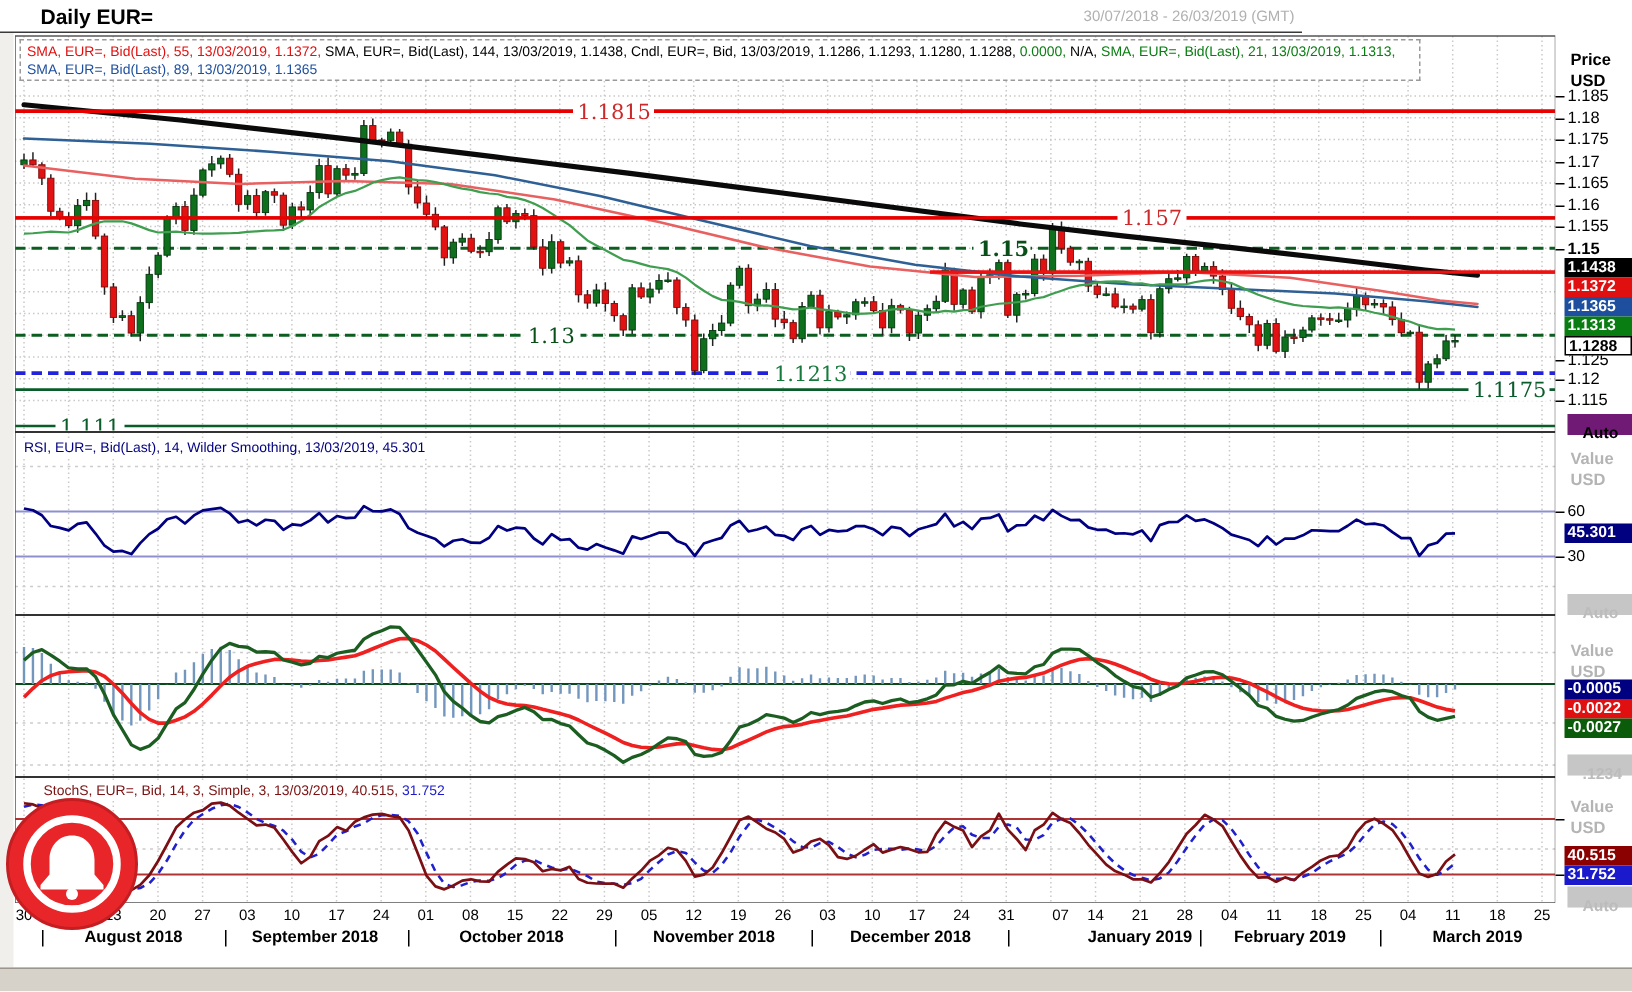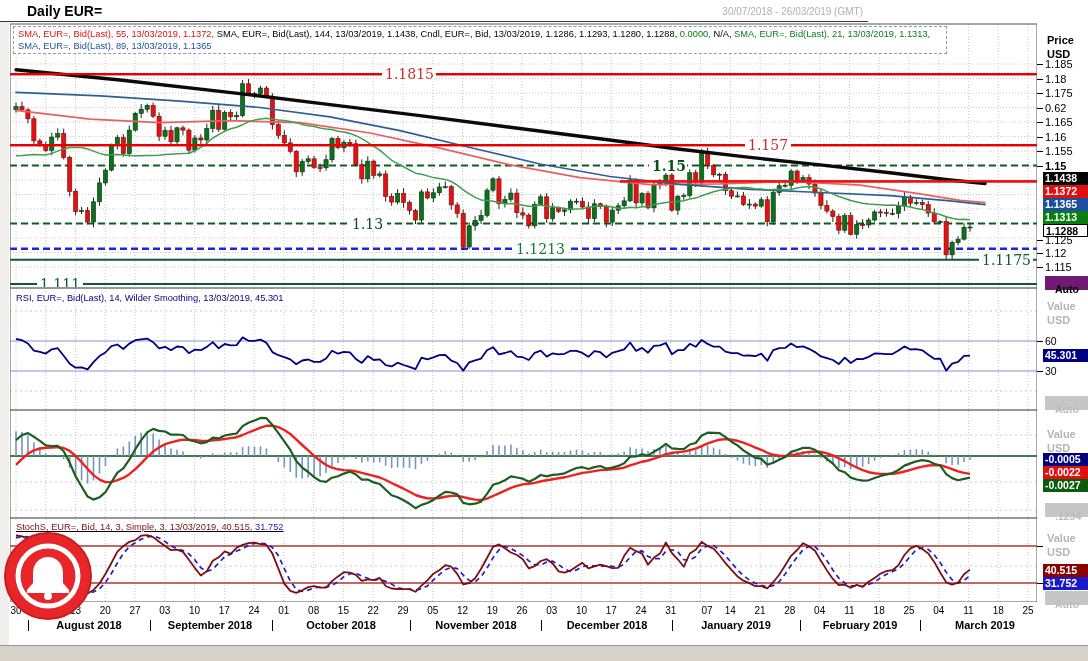--- a/index.html
+++ b/index.html
@@ -12,21 +12,21 @@
 
   .left-strip { position:absolute; left:0; top:22px; width:9px; height:623px; background:#f0efeb; }
   .bottom-strip { position:absolute; left:0; top:645px; width:1088px; height:16px; background:#d6d2ca; border-top:1px solid #9a968e; }
 
   #chart-svg { position:absolute; left:10px; top:22px; }
 
   .legend { position:absolute; font-size:9.3px; line-height:12px; white-space:nowrap; background:#fff; padding:0 3px; z-index:5; }
   .legend-main { left:13px; top:26px; border:1px dashed #9a9a9a; width:934px; padding:1px 4px; }
   .legend-rsi  { left:13px; top:292px; }
   .legend-macd { left:13px; top:413px; }
-  .legend-stoch{ left:13px; top:521px;text-decoration:underline; }
+  .legend-stoch{ left:26px; top:521px; }
   .legend span { letter-spacing:0; }
 
   .axis-col { position:absolute; left:1037px; top:22px; width:51px; height:620px; background:#fff; z-index:4; }
   .axhdr { position:absolute; left:10px; font-size:11px; font-weight:bold; color:#000; }
   .axhdr.gray { color:#b4b4b4; }
   .tick-dash { position:absolute; left:0; width:6px; height:1px; background:#000; }
   .tick-lbl { position:absolute; left:8px; font-size:11px; color:#000; white-space:nowrap; }
   .tick-lbl.small { font-size:10.5px; }
   .tick-lbl.bold { font-weight:bold; }
   .badge { position:absolute; left:6px; width:45px; height:13px; font-size:10.5px; font-weight:bold; color:#fff; text-align:left; padding:0 2px; line-height:13px; }
@@ -706,21 +706,21 @@
   <div class="axis-col" id="axis-col">
       <div class="axhdr" style="top: 12px;">Price</div>
       <div class="axhdr" style="top: 26px;">USD</div>
       <div class="tick-dash" style="top: 42px;"></div>
       <div class="tick-lbl" style="top: 36px;">1.185</div>
       <div class="tick-dash" style="top: 56.5px;"></div>
       <div class="tick-lbl" style="top: 50.5px;">1.18</div>
       <div class="tick-dash" style="top: 71px;"></div>
       <div class="tick-lbl" style="top: 65px;">1.175</div>
       <div class="tick-dash" style="top: 85.5px;"></div>
-      <div class="tick-lbl" style="top: 79.5px;">0.62</div>
+      <div class="tick-lbl" style="top: 79.5px;">1.17</div>
       <div class="tick-dash" style="top: 100px;"></div>
       <div class="tick-lbl" style="top: 94px;">1.165</div>
       <div class="tick-dash" style="top: 114.5px;"></div>
       <div class="tick-lbl" style="top: 108.5px;">1.16</div>
       <div class="tick-dash" style="top: 129px;"></div>
       <div class="tick-lbl" style="top: 123px;">1.155</div>
       <div class="tick-dash" style="top: 143.5px;"></div>
       <div class="tick-lbl bold" style="top: 137.5px;">1.15</div>
       <div class="tick-dash" style="top: 218px;"></div>
       <div class="tick-lbl" style="top: 212px;">1.125</div>
@@ -797,21 +797,21 @@
       <div class="month-lbl" style="left: 89px;">August 2018</div>
       <div class="month-sep" style="left: 150px;"></div>
       <div class="month-lbl" style="left: 210px;">September 2018</div>
       <div class="month-sep" style="left: 272px;"></div>
       <div class="month-lbl" style="left: 341px;">October 2018</div>
       <div class="month-sep" style="left: 410px;"></div>
       <div class="month-lbl" style="left: 476px;">November 2018</div>
       <div class="month-sep" style="left: 541px;"></div>
       <div class="month-lbl" style="left: 607px;">December 2018</div>
       <div class="month-sep" style="left: 672px;"></div>
-      <div class="month-lbl" style="left: 736px;">January 2019</div>
+      <div class="month-lbl" style="left: 760px;">January 2019</div>
       <div class="month-sep" style="left: 800px;"></div>
       <div class="month-lbl" style="left: 860px;">February 2019</div>
       <div class="month-sep" style="left: 920px;"></div>
       <div class="month-lbl" style="left: 985px;">March 2019</div>
     </div>
 
   <div class="bottom-strip"></div>
 
   <button class="bell">
     <svg width="92" height="92" viewBox="0 0 92 92">

